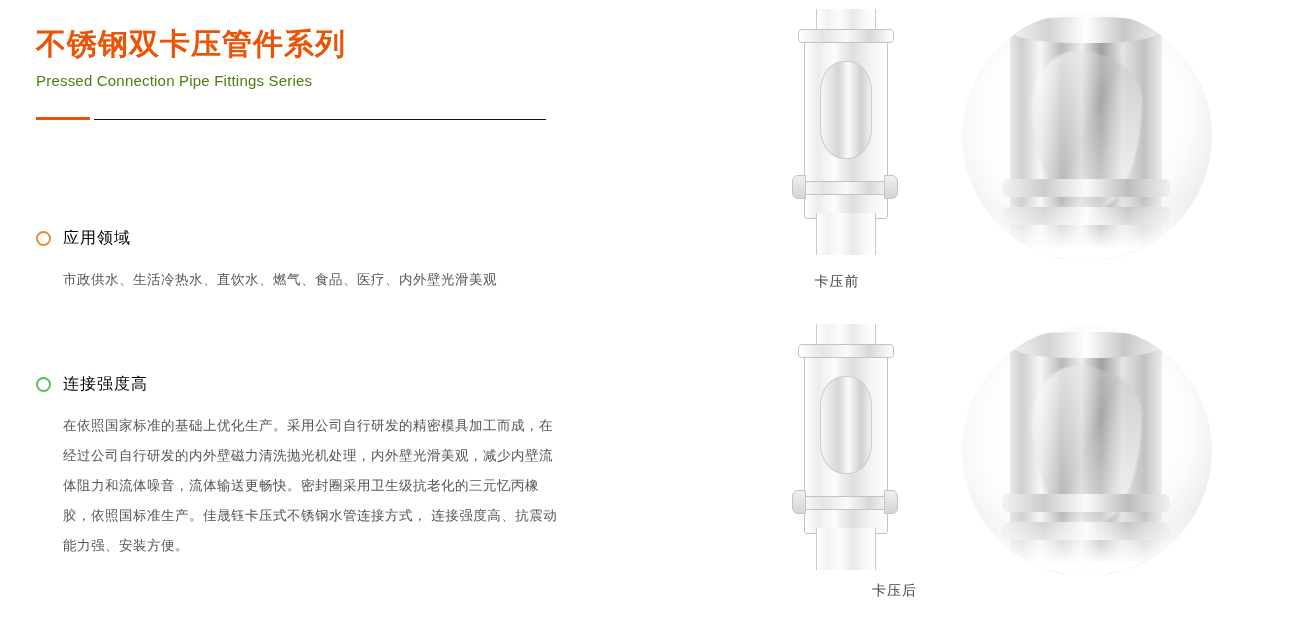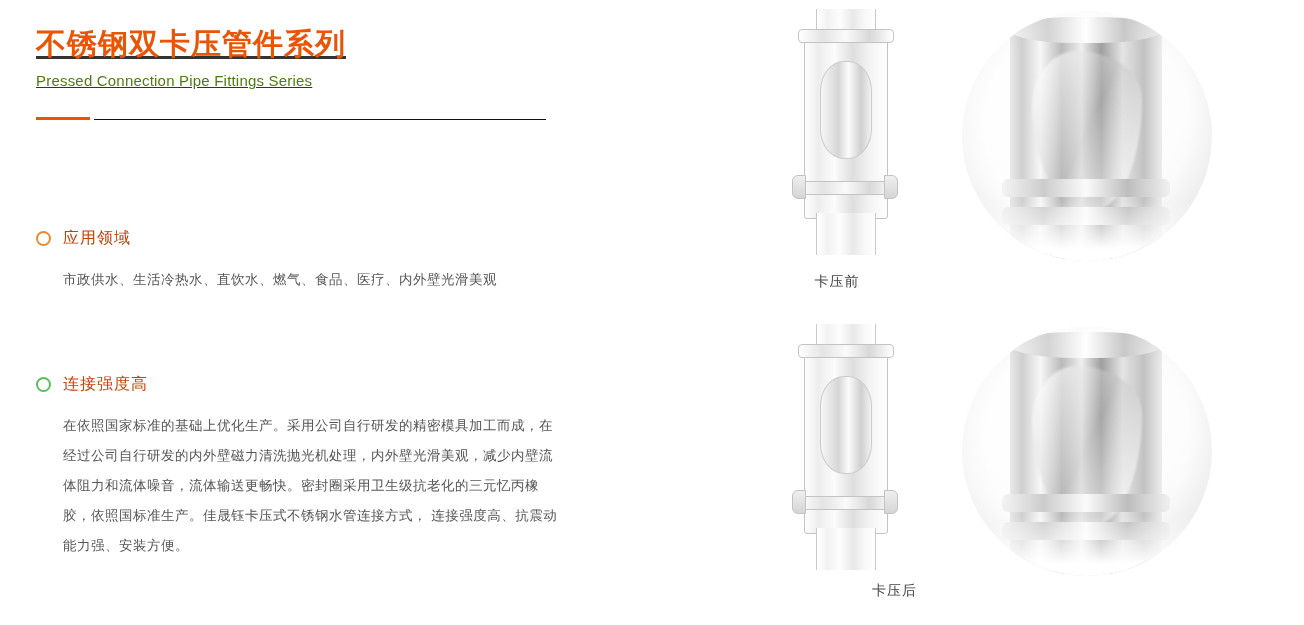--- a/index.html
+++ b/index.html
@@ -21,21 +21,20 @@
     height: 625px;
   }
 
   
   .left-col {
     position: absolute;
     left: 36px;
     top: 0;
     width: 660px;
     height: 621px;
-    text-decoration: underline;
   }
   .main-title {
     margin: 0;
     padding-top: 26px;
     font-size: 30px;
     font-weight: bold;
     color: #ea5404;
     letter-spacing: 1px;
     line-height: 1.2;
   }
@@ -81,21 +80,21 @@
     height: 15px;
     border-radius: 50%;
     box-sizing: border-box;
     flex: 0 0 auto;
   }
   .ring-orange { border: 2px solid #ea8b34; }
   .ring-green  { border: 2px solid #5bbd5b; }
 
   .section-title {
     font-size: 16px;
-    color: #c2410c;
+    color: #000000;
     font-weight: normal;
     letter-spacing: 1px;
     text-align: right;
   }
   .section-body {
     margin-top: 16px;
     margin-left: 27px;
     font-size: 13.5px;
     color: #555;
     line-height: 30px;

